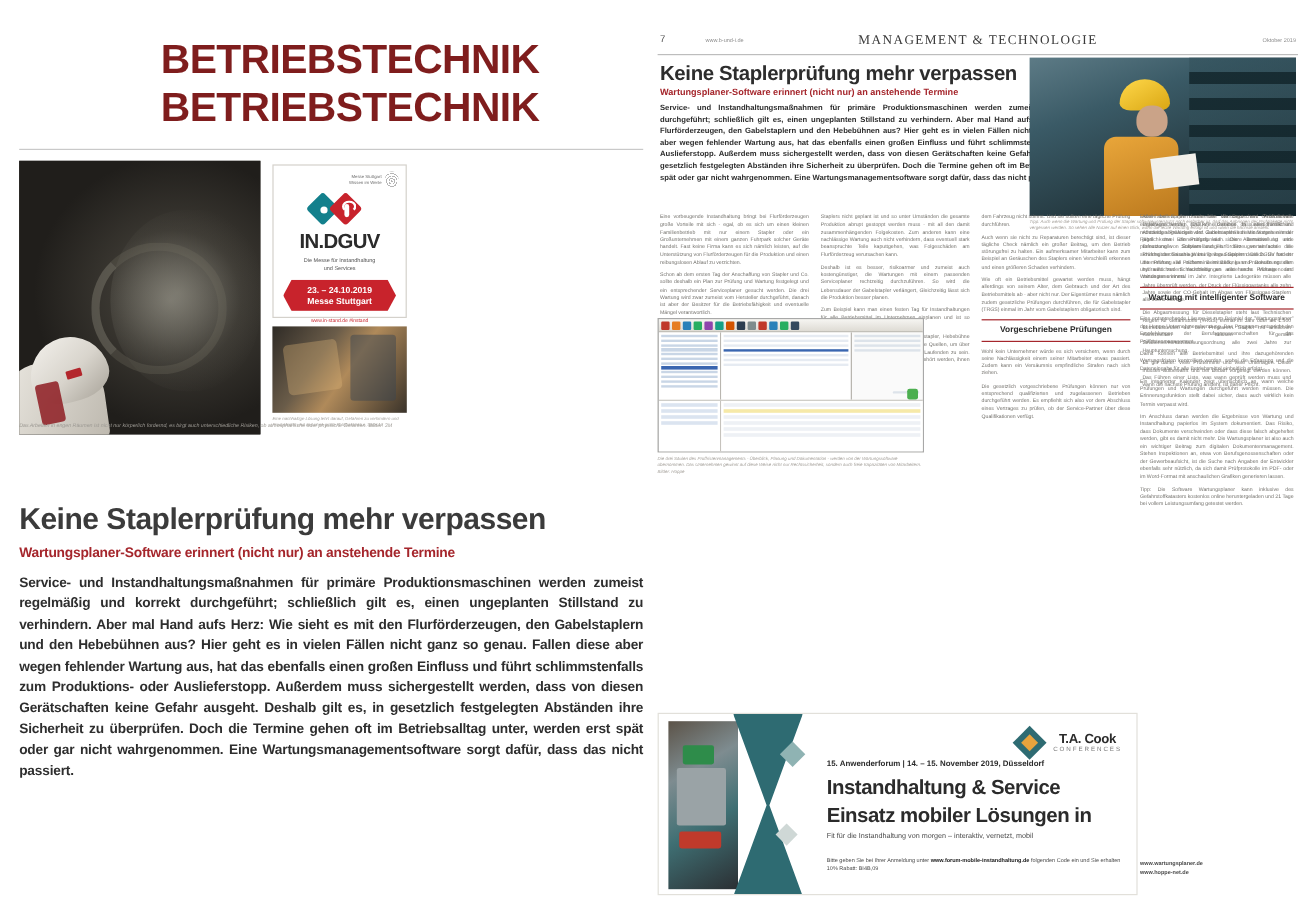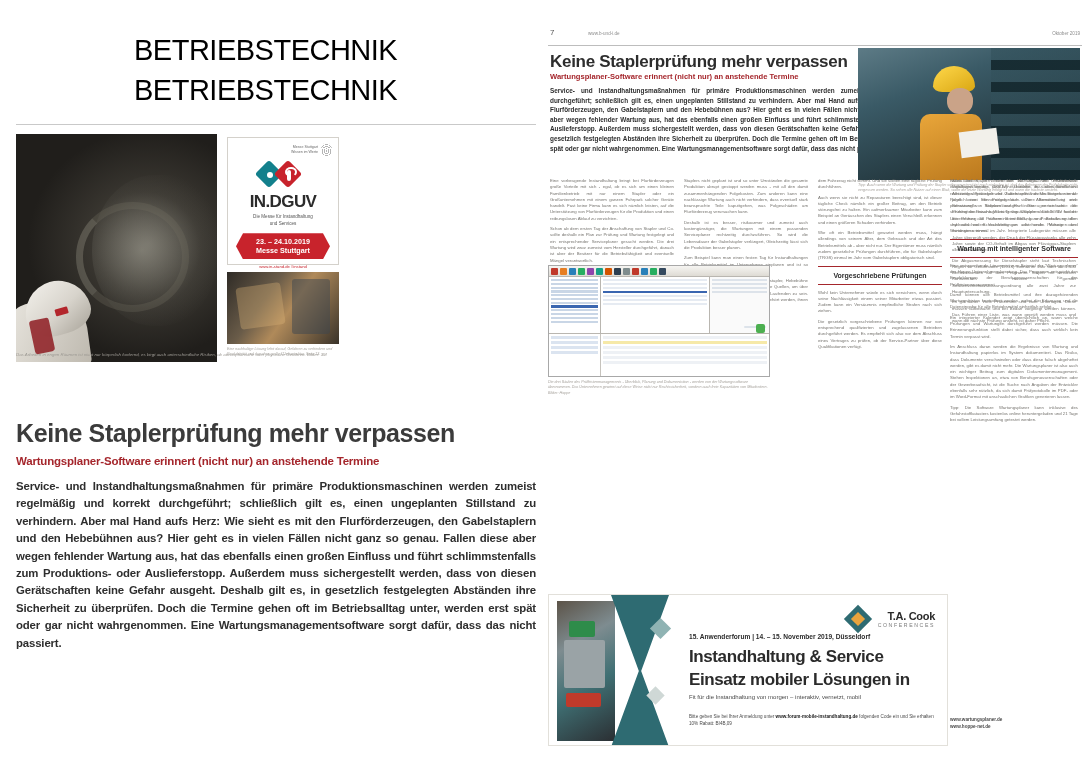--- a/index.html
+++ b/index.html
@@ -17,22 +17,22 @@
   .masthead { position: absolute; left: 16px; top: 32px; width: 520px; height: 84px; }
   .logo-box { position: absolute; left: 0; top: 0; width: 100px; }
   .logo-bi {
     font-family: "Liberation Serif", serif;
     font-weight: bold; font-size: 54px; line-height: 52px;
     color: #9d1f26; letter-spacing: -2px;
   }
   .logo-sub { font-size: 6.2px; letter-spacing: 0.6px; color: #4a4a4a; margin-top: 3px; }
   .mast-title {
     position: absolute; left: 118px; top: -2px;
-    font-weight: normal; font-size: 29px; line-height: 40px;
-    color: #000000; letter-spacing: -0.5px;
+    font-weight: bold; font-size: 34px; line-height: 40px;
+    color: #7f1d1d; letter-spacing: -0.5px;
   }
   .pub-info { position: absolute; right: 0; top: 2px; width: 78px; text-align: right; }
   .pub-logo { font-weight: bold; font-size: 12px; color: #9d1f26; letter-spacing: -0.5px; }
   .pub-line { font-size: 5.4px; color: #555; line-height: 8.4px; white-space: nowrap; }
   .pub-date { font-size: 7px; color: #9d1f26; margin-top: 2px; }
   .mast-rule { position: absolute; left: 16px; top: 124px; width: 520px; height: 1px; background: #c9c9c9; }
 
   
   .main-photo {
     position: absolute; left: 16px; top: 134px; width: 201px; height: 228px;
@@ -230,21 +230,21 @@
   .ad-photo .p3 { position:absolute; left:16%; top:66%; width:60%; height:10%; background:#c03a2b; border-radius:2px; }
   .ad-chevron { position:absolute; left:62px; top:0; width:58px; height:152px; background:#2e6b72;
     clip-path: polygon(0 0, 100% 0, 52% 50%, 100% 100%, 0 100%, 48% 50%); }
   .ad-sq1 { position:absolute; left:104px; top:26px; width:15px; height:15px; background:#8fb3b3; transform:rotate(45deg); }
   .ad-sq2 { position:absolute; left:100px; top:94px; width:13px; height:13px; background:#cfd8d6; transform:rotate(45deg); }
   .ad-kicker { position:absolute; left:140px; top:38px; font-size:6.6px; font-weight:bold; color:#2b2b2b; }
   .ad-title { position:absolute; left:140px; top:50px; width:250px; font-size:17px; font-weight:bold; color:#2b2b2b; line-height:23px; letter-spacing:-0.4px; }
   .ad-tag { position:absolute; left:140px; top:99px; font-size:6px; color:#4a4a4a; }
   .ad-note { position:absolute; left:140px; top:118px; width:250px; font-size:4.6px; line-height:7px; color:#4a4a4a; }
   .ad-note b { color:#1a1a1a; }
-  .ad-logo { position:absolute; right:12px; top:14px; text-align:right; }
+  .ad-logo { position:absolute; right:12px; top:14px; text-align:center; }
   .ad-logo-mark { display:inline-block; width:20px; height:20px; background:#2e6b72; transform:rotate(45deg); position:relative; vertical-align:middle; }
   .ad-logo-mark:after { content:""; position:absolute; left:5px; top:5px; width:10px; height:10px; background:#e8a33d; }
   .ad-logo-txt { display:inline-block; vertical-align:middle; margin-left:5px; }
   .ad-logo-name { font-size:11px; font-weight:bold; color:#2b2b2b; letter-spacing:-0.3px; }
   .ad-logo-sub { font-size:5.2px; color:#7a7a7a; letter-spacing:1.6px; }
 
   .rp-urls { position: absolute; left: 402px; top: 716px; width: 128px; font-size:4.6px; line-height:7px; font-weight:bold; color:#4a4a4a; }
 </style>
 </head>
 <body>
@@ -309,20 +309,21 @@
       <div class="art-sub">Wartungsplaner-Software erinnert (nicht nur) an anstehende Termine</div>
       <div class="art-lead">Service- und Instandhaltungsmaßnahmen für primäre Produktionsmaschinen werden zumeist regelmäßig und korrekt durchgeführt; schließlich gilt es, einen ungeplanten Stillstand zu verhindern. Aber mal Hand aufs Herz: Wie sieht es mit den Flurförderzeugen, den Gabelstaplern und den Hebebühnen aus? Hier geht es in vielen Fällen nicht ganz so genau. Fallen diese aber wegen fehlender Wartung aus, hat das ebenfalls einen großen Einfluss und führt schlimmstenfalls zum Produktions- oder Auslieferstopp. Außerdem muss sichergestellt werden, dass von diesen Gerätschaften keine Gefahr ausgeht. Deshalb gilt es, in gesetzlich festgelegten Abständen ihre Sicherheit zu überprüfen. Doch die Termine gehen oft im Betriebsalltag unter, werden erst spät oder gar nicht wahrgenommen. Eine Wartungsmanagementsoftware sorgt dafür, dass das nicht passiert.</div>
     </div>
   </div>
 
   <div class="right-page">
 
     <div class="rp-header">
       <div class="rp-pageno">7</div>
       <div class="rp-url">www.b-und-i.de</div>
+      <div class="rp-section">MANAGEMENT &amp; TECHNOLOGIE</div>
       <div class="rp-date">Oktober 2019</div>
     </div>
     <div class="rp-rule"></div>
 
     <div class="rp-head">Keine Staplerprüfung mehr verpassen</div>
     <div class="rp-subhead">Wartungsplaner-Software erinnert (nicht nur) an anstehende Termine</div>
     <div class="rp-lead">Service- und Instandhaltungsmaßnahmen für primäre Produktionsmaschinen werden zumeist regelmäßig und korrekt durchgeführt; schließlich gilt es, einen ungeplanten Stillstand zu verhindern. Aber mal Hand aufs Herz: Wie sieht es mit den Flurförderzeugen, den Gabelstaplern und den Hebebühnen aus? Hier geht es in vielen Fällen nicht ganz so genau. Fallen diese aber wegen fehlender Wartung aus, hat das ebenfalls einen großen Einfluss und führt schlimmstenfalls zum Produktions- oder Auslieferstopp. Außerdem muss sichergestellt werden, dass von diesen Gerätschaften keine Gefahr ausgeht. Deshalb gilt es, in gesetzlich festgelegten Abständen ihre Sicherheit zu überprüfen. Doch die Termine gehen oft im Betriebsalltag unter, werden erst spät oder gar nicht wahrgenommen. Eine Wartungsmanagementsoftware sorgt dafür, dass das nicht passiert.</div>
 
     <div class="worker-photo">
       <div class="wp-rack"></div>

